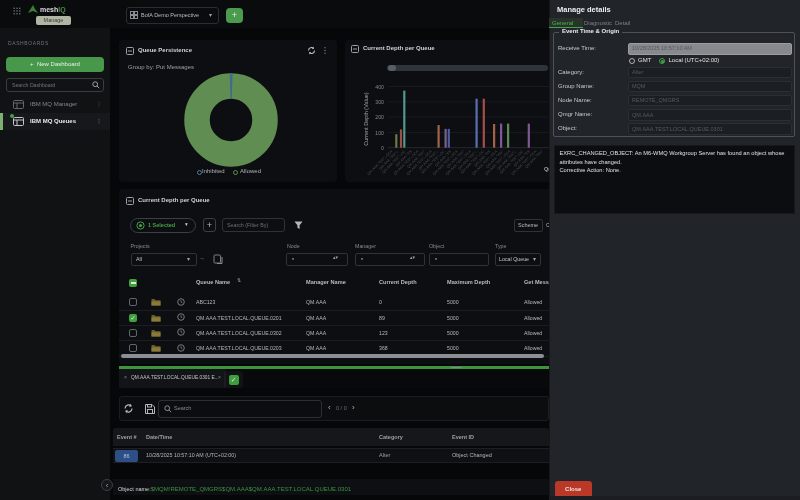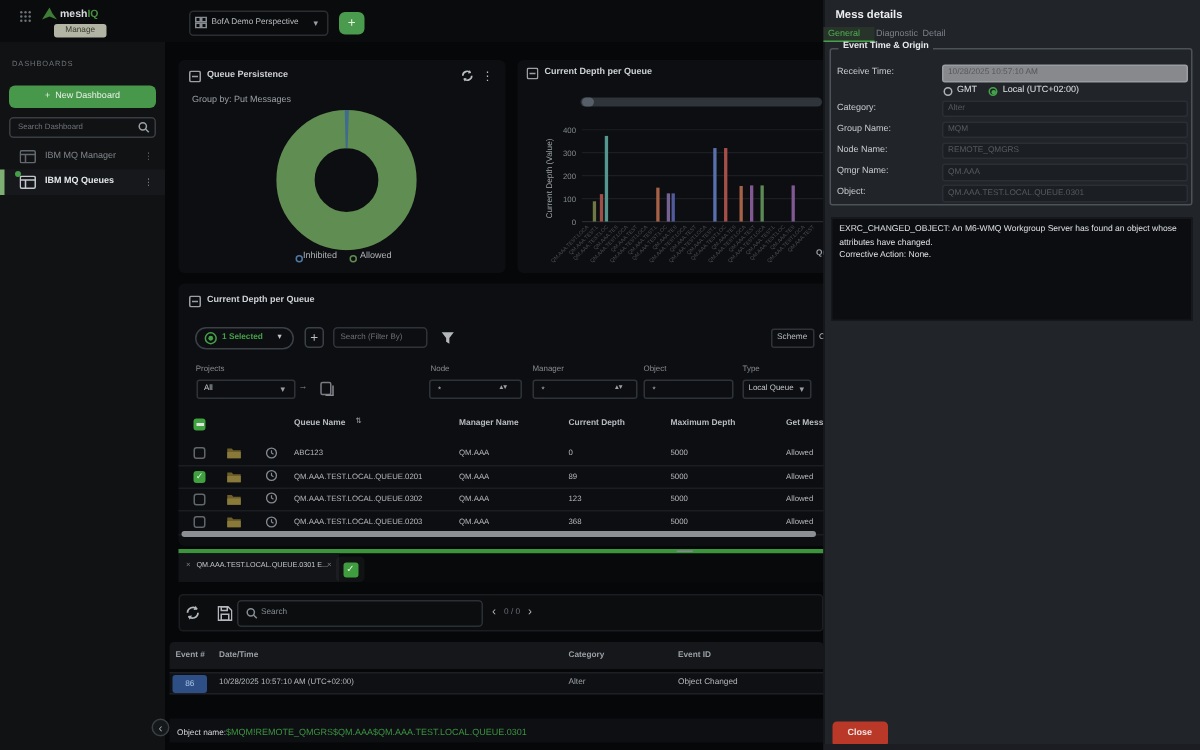--- a/index.html
+++ b/index.html
@@ -341,21 +341,21 @@
 <div class="abs" style="left:115px;top:449.5px;width:23px;height:12px;background:#2d4f86;border-radius:2px;color:#a9c4e8;font-size:5.5px;text-align:center;line-height:12.5px;">86</div>
 <div class="abs" style="left:146px;top:451.5px;font-size:5.3px;color:#b4b8bd;">10/28/2025 10:57:10 AM (UTC+02:00)</div>
 <div class="abs" style="left:379px;top:451.5px;font-size:5.5px;color:#9aa0a6;">Alter</div>
 <div class="abs" style="left:452px;top:451.5px;font-size:5.5px;color:#b4b8bd;">Object Changed</div>
 
 <div class="abs" style="left:113px;top:479px;width:436px;height:16px;background:#0d0f12;"></div>
 <div class="abs" style="left:101px;top:478.5px;width:12px;height:12px;border:1px solid #3a3f44;border-radius:50%;background:#15181b;color:#9aa0a6;font-size:8px;text-align:center;line-height:11px;">‹</div>
 <div class="abs" style="left:118px;top:486px;font-size:5.5px;color:#d4d7da;">Object name:<span style="color:#3c9342;font-size:6px;">$MQM!REMOTE_QMGRS$QM.AAA$QM.AAA.TEST.LOCAL.QUEUE.0301</span></div>
 
 <div class="abs" style="left:549px;top:0;width:251px;height:500px;background:#212429;border-left:1px solid #15171a;"></div>
-<div class="abs" style="left:557px;top:4.5px;font-size:7.5px;font-weight:bold;color:#eceef0;">Mess details</div>
+<div class="abs" style="left:557px;top:4.5px;font-size:7.5px;font-weight:bold;color:#eceef0;">Manage details</div>
 
 <div class="abs" style="left:549px;top:18px;width:34px;height:10px;background:#28342a;border-bottom:1.5px solid #44a348;"></div>
 <div class="abs" style="left:552px;top:19.5px;font-size:6px;color:#4db151;">General</div>
 <div class="abs" style="left:584px;top:19.5px;font-size:6px;color:#7c8187;">Diagnostic</div>
 <div class="abs" style="left:615px;top:19.5px;font-size:6px;color:#7c8187;">Detail</div>
 
 <div class="abs" style="left:553px;top:31.5px;width:242px;height:105px;border:1px solid #4d5258;border-radius:2px;"></div>
 <div class="abs" style="left:559px;top:27.5px;background:#212429;padding:0 3px;font-size:6px;font-weight:bold;color:#e8eaec;">Event Time &amp; Origin</div>
 <div class="abs" style="left:558px;top:44.5px;font-size:6px;color:#c7cbd0;">Receive Time:</div>
 <div class="abs" style="left:628px;top:42.5px;width:164px;height:12px;background:#87898d;border:1px solid #9a9da1;border-radius:2px;"></div>

